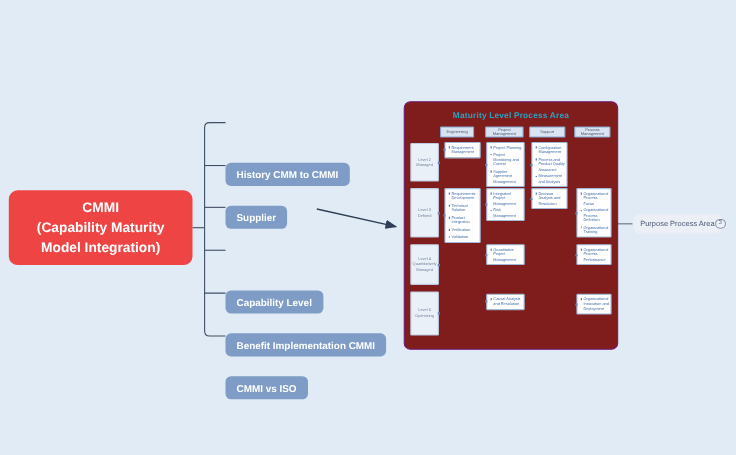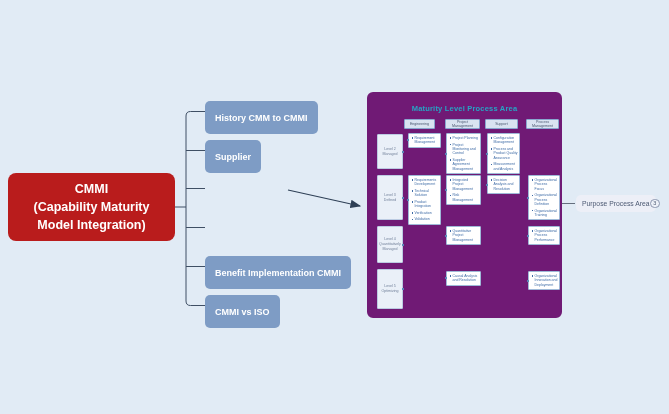--- a/index.html
+++ b/index.html
@@ -4,35 +4,35 @@
 <style>
   * { margin:0; padding:0; box-sizing:border-box; }
   html,body { width:669px; height:414px; }
   body { font-family:"Liberation Sans", sans-serif; background:#e1ebf5; overflow:hidden; }
   .stage { position:relative; width:669px; height:414px; background:#e1ebf5; }
 
   svg.wires { position:absolute; left:0; top:0; pointer-events:none; }
 
   .root-node {
     position:absolute; left:8px; top:173px; width:167px; height:68px;
-    background:#b91c1c; border-radius:8px; color:#fff;
+    background:#ef4444; border-radius:8px; color:#fff;
     display:flex; align-items:center; justify-content:center; text-align:center;
     font-size:12.5px; font-weight:bold; line-height:1.45; white-space:pre-line;
   }
 
   .branch {
-    position:absolute; left:205px; height:33px; padding:0 10px;
+    position:absolute; left:205px; height:21px; padding:0 10px;
     background:#7e9cc5; border-radius:5px; color:#fff;
     display:inline-flex; align-items:center; white-space:nowrap;
-    font-size:9px; font-weight:bold;
+    font-size:9px; font-weight:bold;margin-top:47px;
   }
 
   .panel {
     position:absolute; left:367px; top:92px; width:195px; height:226px;
-    background:#701a75; border:5px solid #701a75; border-radius:6px;
+    background:#7f1d1d; border:1px solid #701a75; border-radius:6px;
   }
   .panel-title {
     position:absolute; top:7px; left:0; width:100%; text-align:center;
     color:#26a5c4; font-size:7.5px; font-weight:bold; letter-spacing:.2px;
   }
   .colhead {
     position:absolute; top:22px; height:10px;
     background:#d9e3f1; border:0.5px solid #88a7cf; border-radius:1px;
     color:#49566e; font-size:3.6px; display:flex; align-items:center; justify-content:center;
     text-align:center;
@@ -107,20 +107,21 @@
       <line x1="646.5" y1="203.5" x2="650" y2="203.5"></line>
     </g>
   </svg>
 
   <div class="root-node">CMMI
 (Capability Maturity
 Model Integration)</div>
 
   <div class="branch" style="top:101px;">History CMM to CMMI</div>
   <div class="branch" style="top:140px;">Supplier</div>
+  <div class="branch" style="top:217px;">Capability Level</div>
   <div class="branch" style="top:295px;">CMMI vs ISO</div>
   <div class="branch" style="top:256px;">Benefit Implementation CMMI</div>
 
   <div class="panel">
     <div class="panel-title">Maturity Level Process Area</div>
 
     <div class="colhead" style="left:32px; width:31px;">Engineering</div>
     <div class="colhead" style="left:73px; width:35px;">Project Management</div>
     <div class="colhead" style="left:113px; width:33px;">Support</div>
     <div class="colhead" style="left:154px; width:33px;">Process Management</div>

